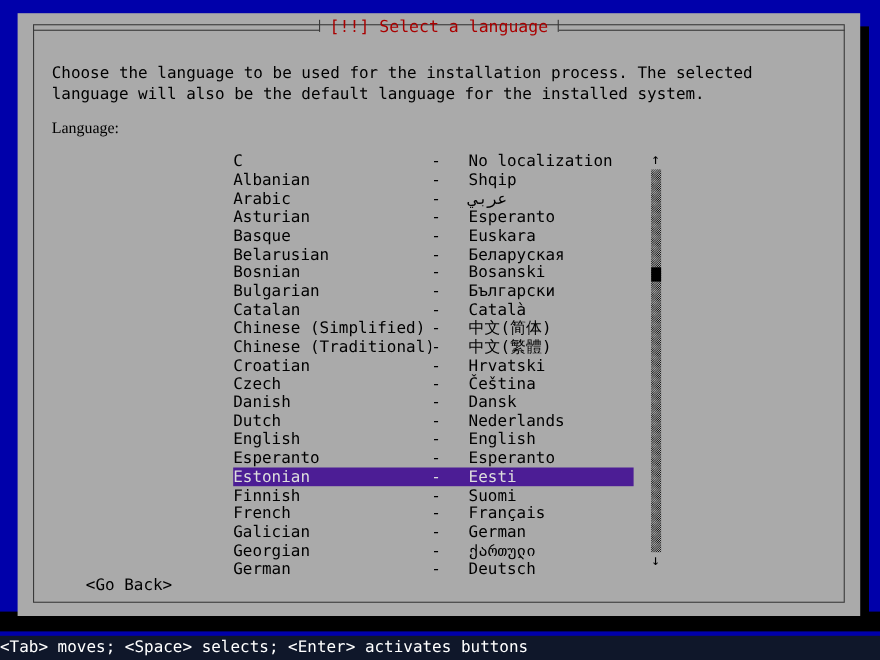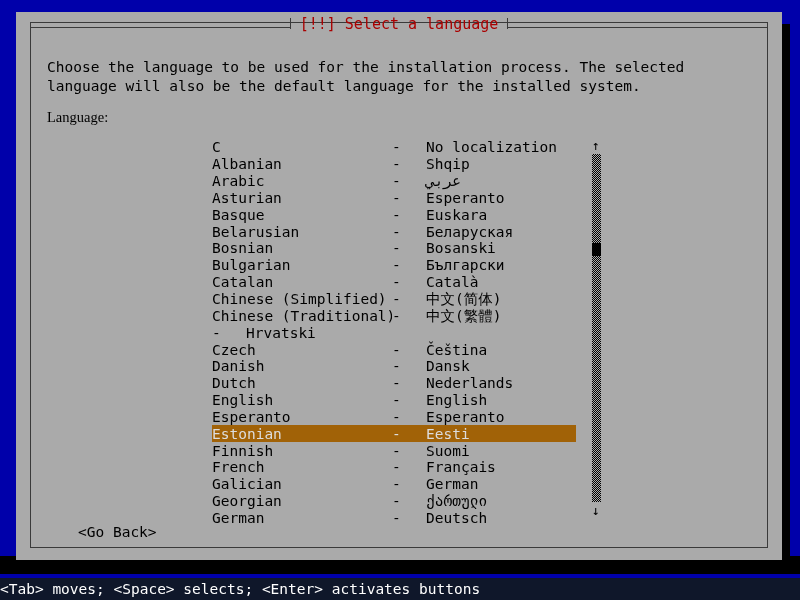--- a/index.html
+++ b/index.html
@@ -140,21 +140,21 @@
     position: relative;
     height: 16.85px;
     display: flex;
     align-items: center;
     color: #000000;
     font-size: 14.5px;
     line-height: 16px;
     white-space: pre;
   }
   .lang-row.selected {
-    background: #a16207;
+    background: #4c1d95;
     color: #dddddd;
   }
   .lang-en {
     flex: 0 0 auto;
     width: 180px;
     white-space: pre;
     overflow: hidden;
   }
   .lang-dash {
     flex: 0 0 auto;
@@ -264,21 +264,21 @@
         <div class="lang-row"><span class="lang-en">Albanian</span><span class="lang-dash">-</span><span class="lang-native">Shqip</span></div>
         <div class="lang-row"><span class="lang-en">Arabic</span><span class="lang-dash">-</span><span class="lang-native">عربي</span></div>
         <div class="lang-row"><span class="lang-en">Asturian</span><span class="lang-dash">-</span><span class="lang-native">Esperanto</span></div>
         <div class="lang-row"><span class="lang-en">Basque</span><span class="lang-dash">-</span><span class="lang-native">Euskara</span></div>
         <div class="lang-row"><span class="lang-en">Belarusian</span><span class="lang-dash">-</span><span class="lang-native">Беларуская</span></div>
         <div class="lang-row"><span class="lang-en">Bosnian</span><span class="lang-dash">-</span><span class="lang-native">Bosanski</span></div>
         <div class="lang-row"><span class="lang-en">Bulgarian</span><span class="lang-dash">-</span><span class="lang-native">Български</span></div>
         <div class="lang-row"><span class="lang-en">Catalan</span><span class="lang-dash">-</span><span class="lang-native">Català</span></div>
         <div class="lang-row"><span class="lang-en">Chinese (Simplified)</span><span class="lang-dash">-</span><span class="lang-native">中文(简体)</span></div>
         <div class="lang-row"><span class="lang-en">Chinese (Traditional)</span><span class="lang-dash">-</span><span class="lang-native">中文(繁體)</span></div>
-        <div class="lang-row"><span class="lang-dash">-</span><span class="lang-native">Hrvatski</span></div>
+        <div class="lang-row"><span class="lang-en">Croatian</span><span class="lang-dash">-</span><span class="lang-native">Hrvatski</span></div>
         <div class="lang-row"><span class="lang-en">Czech</span><span class="lang-dash">-</span><span class="lang-native">Čeština</span></div>
         <div class="lang-row"><span class="lang-en">Danish</span><span class="lang-dash">-</span><span class="lang-native">Dansk</span></div>
         <div class="lang-row"><span class="lang-en">Dutch</span><span class="lang-dash">-</span><span class="lang-native">Nederlands</span></div>
         <div class="lang-row"><span class="lang-en">English</span><span class="lang-dash">-</span><span class="lang-native">English</span></div>
         <div class="lang-row"><span class="lang-en">Esperanto</span><span class="lang-dash">-</span><span class="lang-native">Esperanto</span></div>
         <div class="lang-row selected"><span class="lang-en">Estonian</span><span class="lang-dash">-</span><span class="lang-native">Eesti</span></div>
         <div class="lang-row"><span class="lang-en">Finnish</span><span class="lang-dash">-</span><span class="lang-native">Suomi</span></div>
         <div class="lang-row"><span class="lang-en">French</span><span class="lang-dash">-</span><span class="lang-native">Français</span></div>
         <div class="lang-row"><span class="lang-en">Galician</span><span class="lang-dash">-</span><span class="lang-native">German</span></div>
         <div class="lang-row"><span class="lang-en">Georgian</span><span class="lang-dash">-</span><span class="lang-native">ქართული</span></div>

